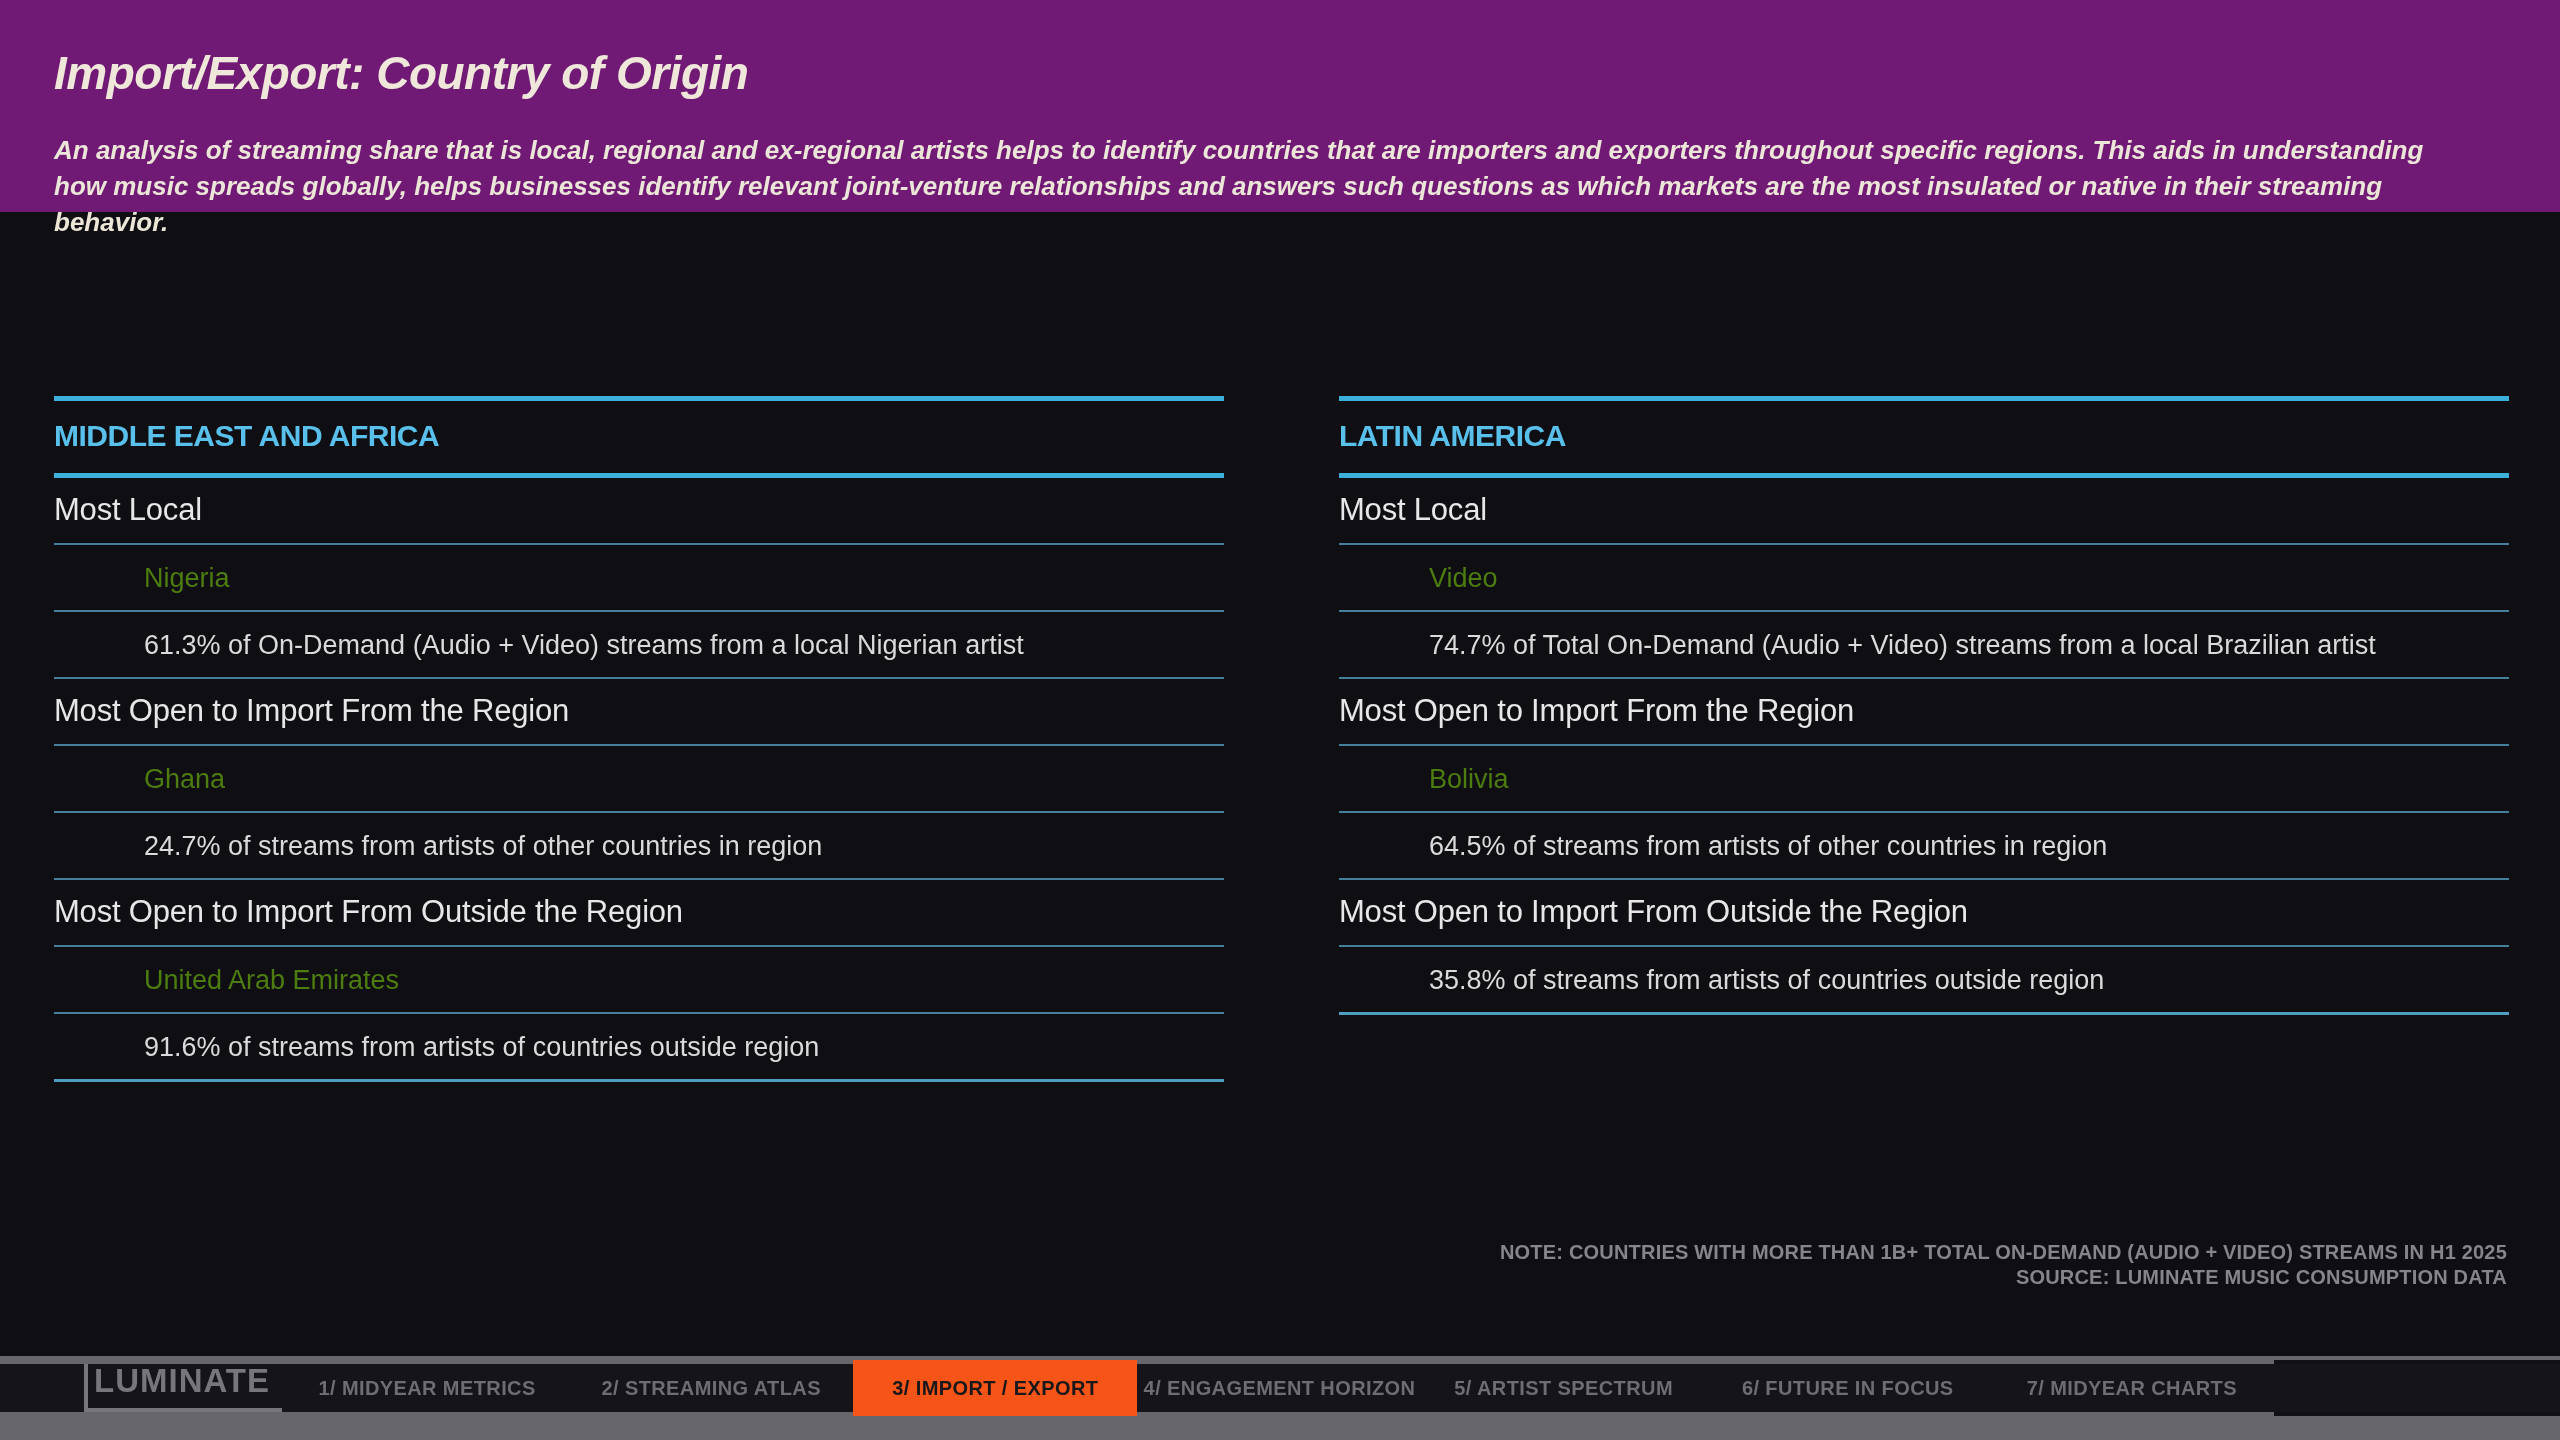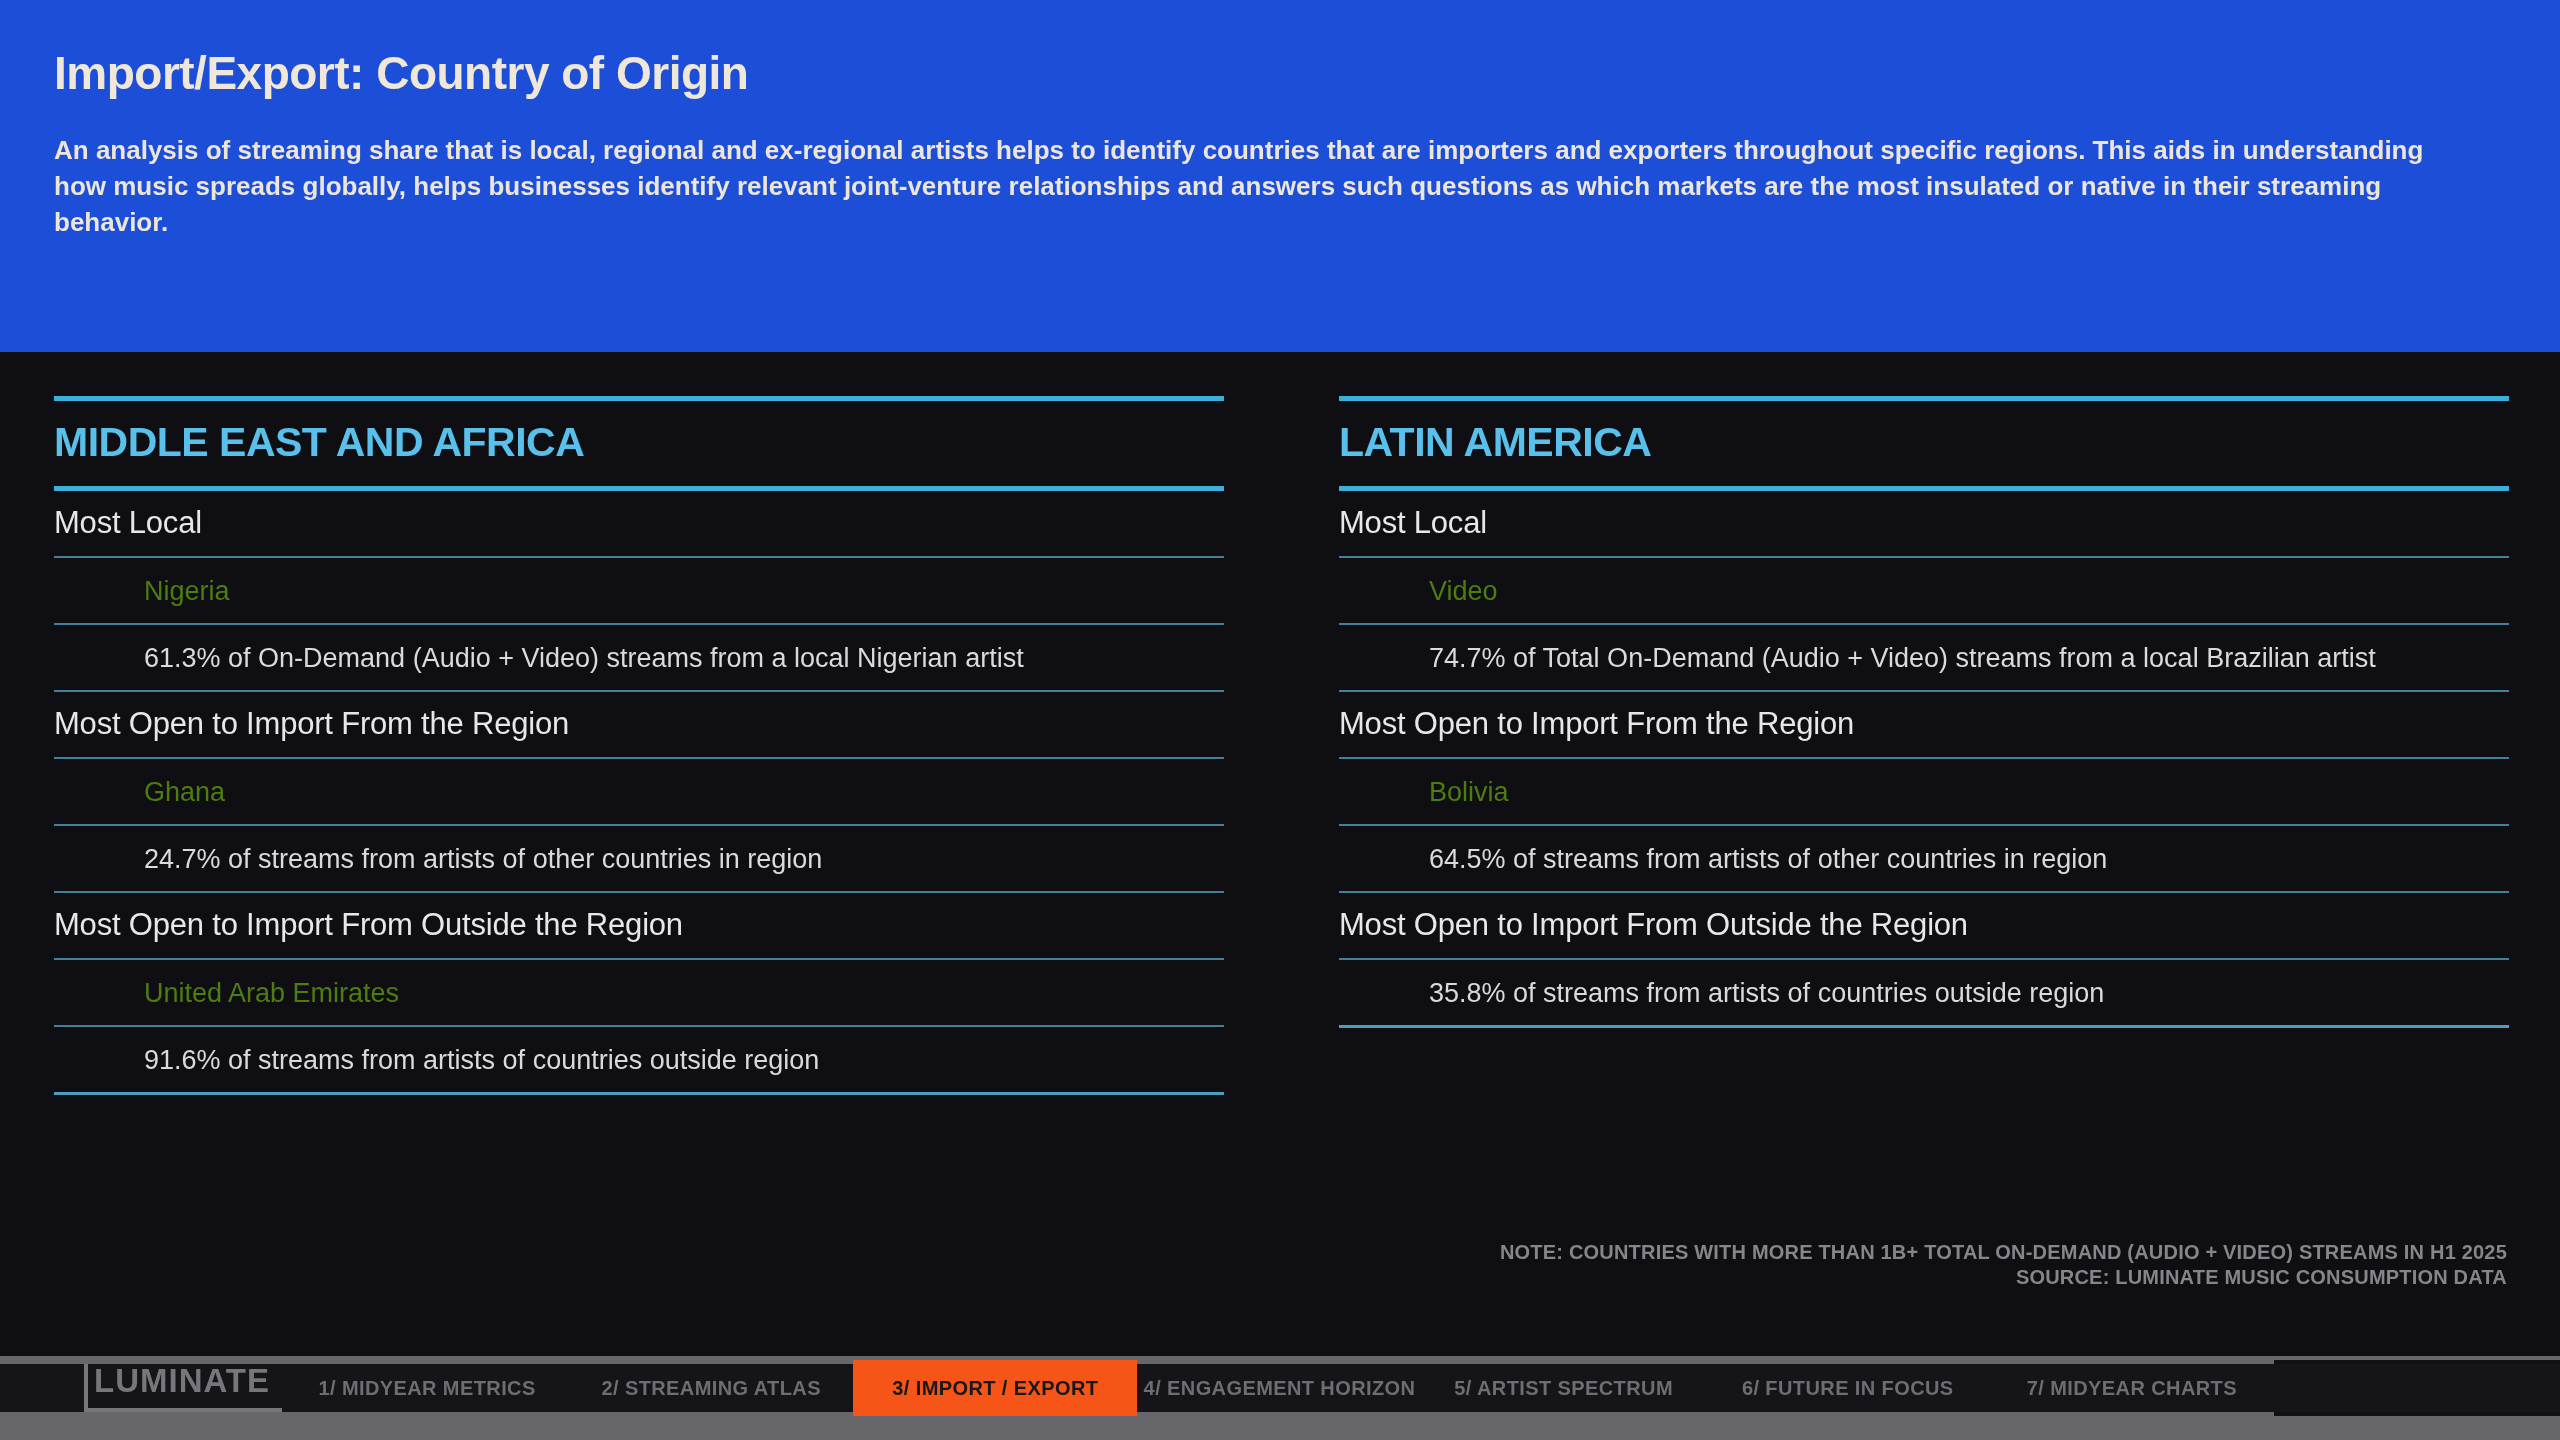--- a/index.html
+++ b/index.html
@@ -1,30 +1,30 @@
 <!DOCTYPE html>
 <html><head>
 <meta charset="utf-8">
 <style>
   html,body{margin:0;padding:0;background:#0f0f13;}
   .slide{position:relative;width:2560px;height:1440px;background:#0f0f13;
          font-family:"Liberation Sans",sans-serif;overflow:hidden;}
 
   
-  .hdr{position:absolute;left:0;top:0;width:2560px;height:352px;background:#1d4ed8;}
+  .hdr{position:absolute;left:0;top:0;width:2560px;height:212px;background:#701a75;font-style:italic;}
   .hdr h1{position:absolute;left:54px;top:48px;margin:0;font-size:46px;line-height:1.1;
           font-weight:800;letter-spacing:-0.5px;color:#efe8da;}
   .hdr p{position:absolute;left:54px;top:132px;margin:0;width:2390px;
          font-size:26px;line-height:36px;font-weight:600;color:#ece6d9;}
 
   
   .col{position:absolute;top:396px;width:1170px;}
   .col.left{left:54px;} .col.right{left:1339px;}
   .region-title{border-top:5px solid #3cb0da;border-bottom:5px solid #3cb0da;
-                padding:18px 0 20px;font-size:41px;font-weight:800;letter-spacing:-0.5px;
+                padding:18px 0 20px;font-size:30px;font-weight:800;letter-spacing:-0.5px;
                 color:#58c0ea;}
   .grp-head{padding:14px 0 15px;font-size:31px;font-weight:400;color:#e7e7e9;
             border-bottom:2px solid #44809c;letter-spacing:-0.2px;}
   .row{padding:18px 0 16px 90px;font-size:27px;font-weight:400;color:#4d7c0f;
        border-bottom:2px solid #44809c;}
   .row.stat{color:#dadadd;}
   .row.last{border-bottom:3px solid #4e9ec0;}
 
   
   .notes{position:absolute;right:53px;top:1240px;text-align:right;

